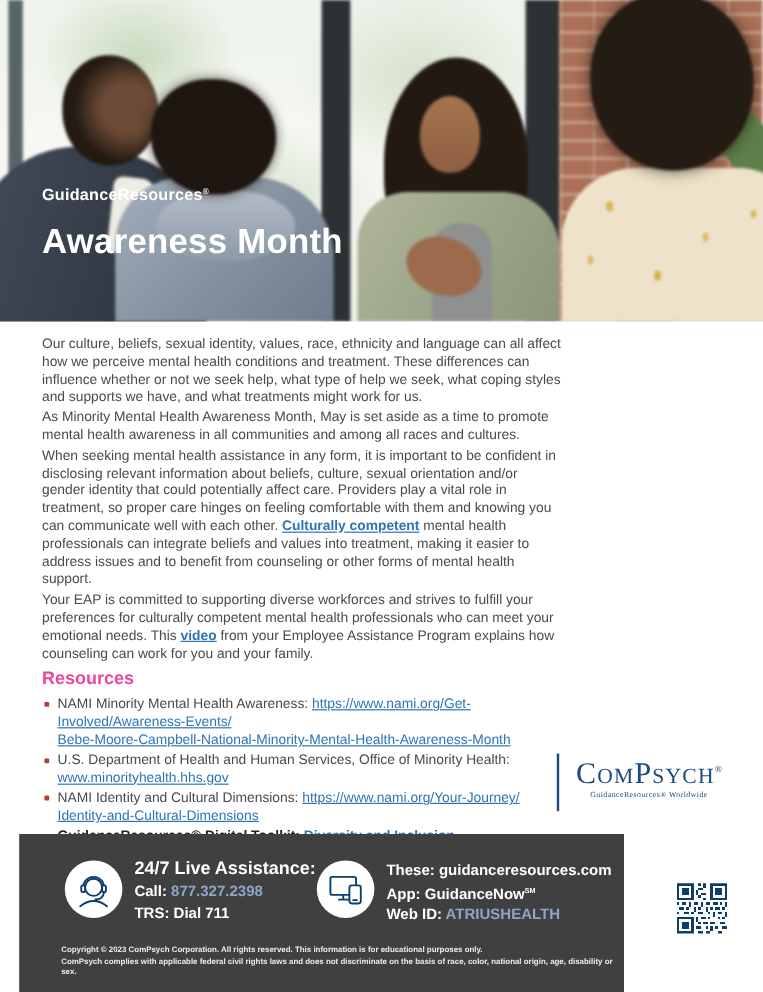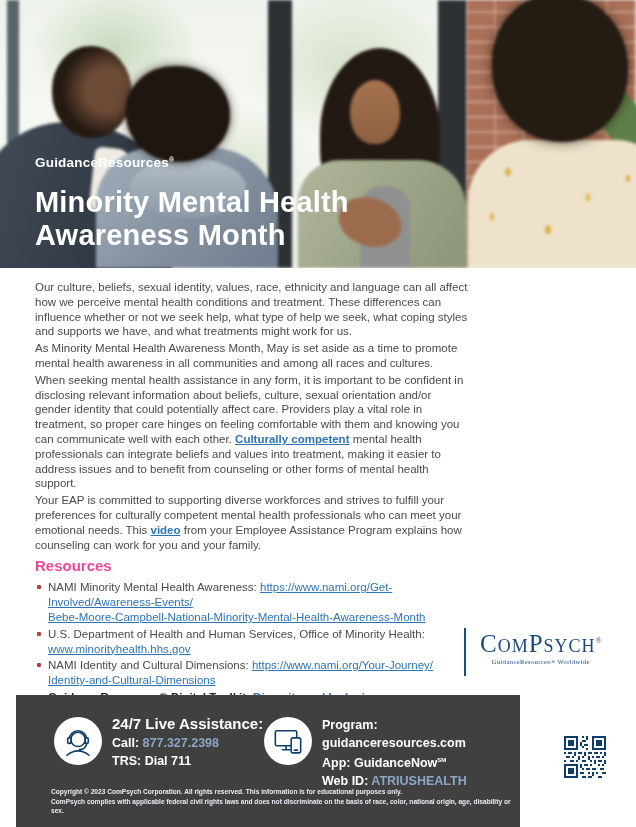--- a/index.html
+++ b/index.html
@@ -127,21 +127,20 @@
       <div class="person teen-hoodie"></div>
       <div class="person teen-hood"></div>
       <div class="person teen-head"></div>
       <div class="person wr-neck"></div>
       <div class="person wr-body"></div>
       <div class="person wr-head"></div>
     </div>
     <div class="hero-text">
       <div class="hero-brand"><span>GuidanceResources</span><span class="reg">®</span></div>
       <div class="hero-title">
-        <div>Minority Mental Health</div>
         <div>Awareness Month</div>
       </div>
     </div>
   </div>
 
   <div class="content">
     <p><span>Our culture, beliefs, sexual identity, values, race, ethnicity and language can all affect how we perceive mental health conditions and treatment. These differences can influence whether or not we seek help, what type of help we seek, what coping styles and supports we have, and what treatments might work for us.</span></p>
     <p><span>As Minority Mental Health Awareness Month, May is set aside as a time to promote mental health awareness in all communities and among all races and cultures.</span></p>
     <p><span>When seeking mental health assistance in any form, it is important to be confident in disclosing relevant information about beliefs, culture, sexual orientation and/or gender identity that could potentially affect care. Providers play a vital role in treatment, so proper care hinges on feeling comfortable with them and knowing you can communicate well with each other. </span><a class="inline-link">Culturally competent</a><span> mental health professionals can integrate beliefs and values into treatment, making it easier to address issues and to benefit from counseling or other forms of mental health support.</span></p>
     <p><span>Your EAP is committed to supporting diverse workforces and strives to fulfill your preferences for culturally competent mental health professionals who can meet your emotional needs. This </span><a class="inline-link">video</a><span> from your Employee Assistance Program explains how counseling can work for you and your family.</span></p>
@@ -192,21 +191,21 @@
     </div>
     <div class="f-circle fc2">
       <svg viewBox="0 0 48 48" fill="none" stroke="#0f3d6a" stroke-width="2" stroke-linecap="round">
         <rect x="8" y="11" width="27" height="19" rx="2"></rect>
         <path d="M17 35 h10 M21.5 30 v5"></path>
         <rect x="28" y="20" width="12" height="19" rx="2.5" fill="#fff"></rect>
         <path d="M32 35.5 h4"></path>
       </svg>
     </div>
     <div class="f-block2">
-      <div class="f-line"><span>Program: </span><span>guidanceresources.com</span></div>
+      <div class="f-line"><span>These: </span><span>guidanceresources.com</span></div>
       <div class="f-line"><span>App: </span><span>GuidanceNow</span><span class="f-sup">SM</span></div>
       <div class="f-line"><span>Web ID: </span><span class="f-value">ATRIUSHEALTH</span></div>
     </div>
     <div class="qr">
       <svg viewBox="0 0 21 21" shape-rendering="crispEdges">
         <rect width="21" height="21" fill="#ffffff"></rect>
         <g fill="#0f3d6a">
           <path fill-rule="evenodd" d="M0 0h7v7H0zM1 1v5h5V1z"></path>
             <rect x="2" y="2" width="3" height="3"></rect>
           <path fill-rule="evenodd" d="M14 0h7v7h-7zM15 1v5h5V1z"></path>

